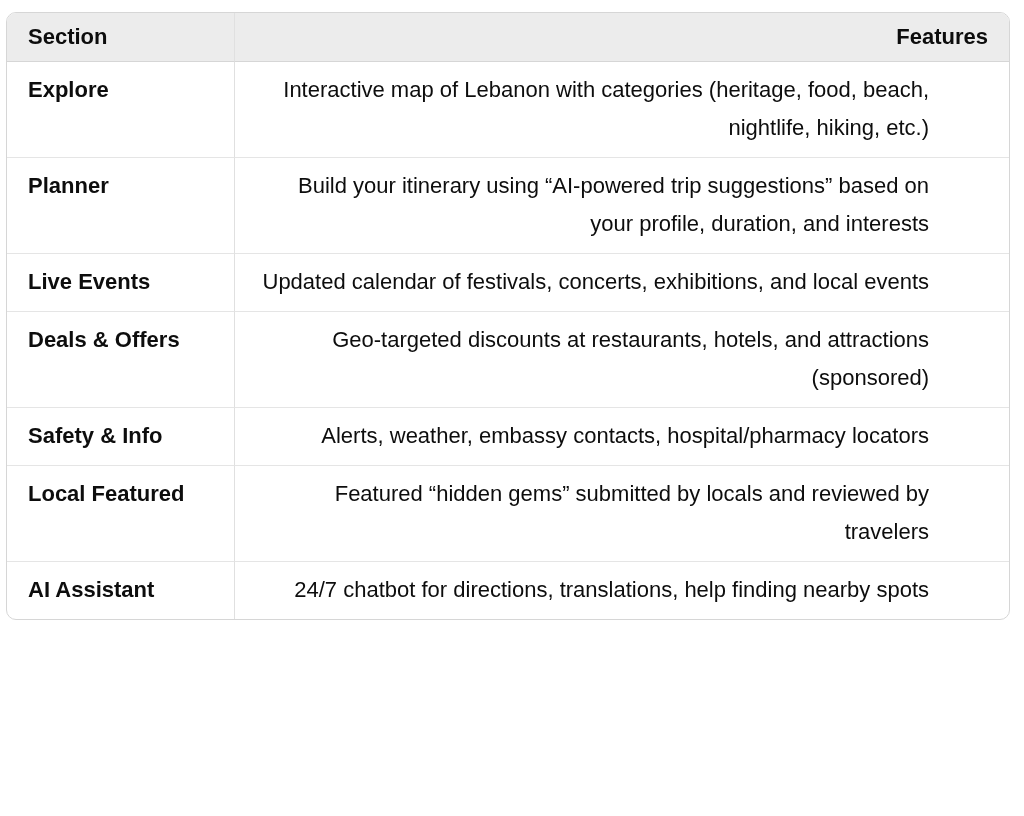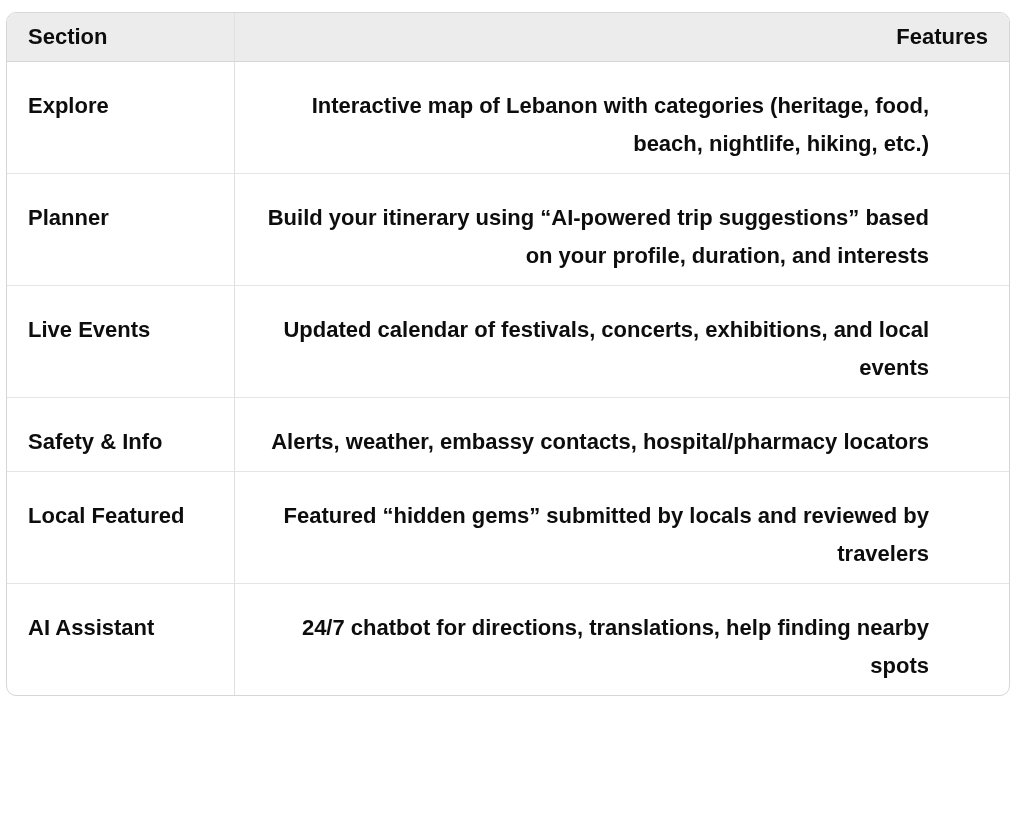--- a/index.html
+++ b/index.html
@@ -45,33 +45,32 @@
     vertical-align: top;
     overflow-wrap: break-word;
   }
   thead th {
     background: var(--header-bg);
     font-weight: 700;
     padding: 5px 21px;
     border-bottom: 1px solid var(--border-outer);
   }
   tbody td {
-    padding: 25px 21px 10px 21px;
+    padding: 9px 21px 10px 21px;
   }
   tbody tr + tr td {
     border-top: 1px solid var(--divider);
     margin-top: 39px;
   }
   th.features-col, td.features-cell {
     border-left: 1px solid var(--column-divider);
     text-align: right;
   }
   td.features-cell {
     padding-right: 80px;
-    font-weight: bold;
   }
   td.section-cell {
     font-weight: 700;
   }
 </style>
 </head>
 <body>
 
 <div class="table-wrap">
   <table class="features-table">
@@ -92,20 +91,24 @@
       </tr>
       <tr>
         <td class="section-cell">Planner</td>
         <td class="features-cell">Build your itinerary using “AI-powered trip suggestions” based on your profile, duration, and interests</td>
       </tr>
       <tr>
         <td class="section-cell">Live Events</td>
         <td class="features-cell">Updated calendar of festivals, concerts, exhibitions, and local events</td>
       </tr>
       <tr>
+        <td class="section-cell">Deals &amp; Offers</td>
+        <td class="features-cell">Geo-targeted discounts at restaurants, hotels, and attractions (sponsored)</td>
+      </tr>
+      <tr>
         <td class="section-cell">Safety &amp; Info</td>
         <td class="features-cell">Alerts, weather, embassy contacts, hospital/pharmacy locators</td>
       </tr>
       <tr>
         <td class="section-cell">Local Featured</td>
         <td class="features-cell">Featured “hidden gems” submitted by locals and reviewed by travelers</td>
       </tr>
       <tr>
         <td class="section-cell">AI Assistant</td>
         <td class="features-cell">24/7 chatbot for directions, translations, help finding nearby spots</td>

